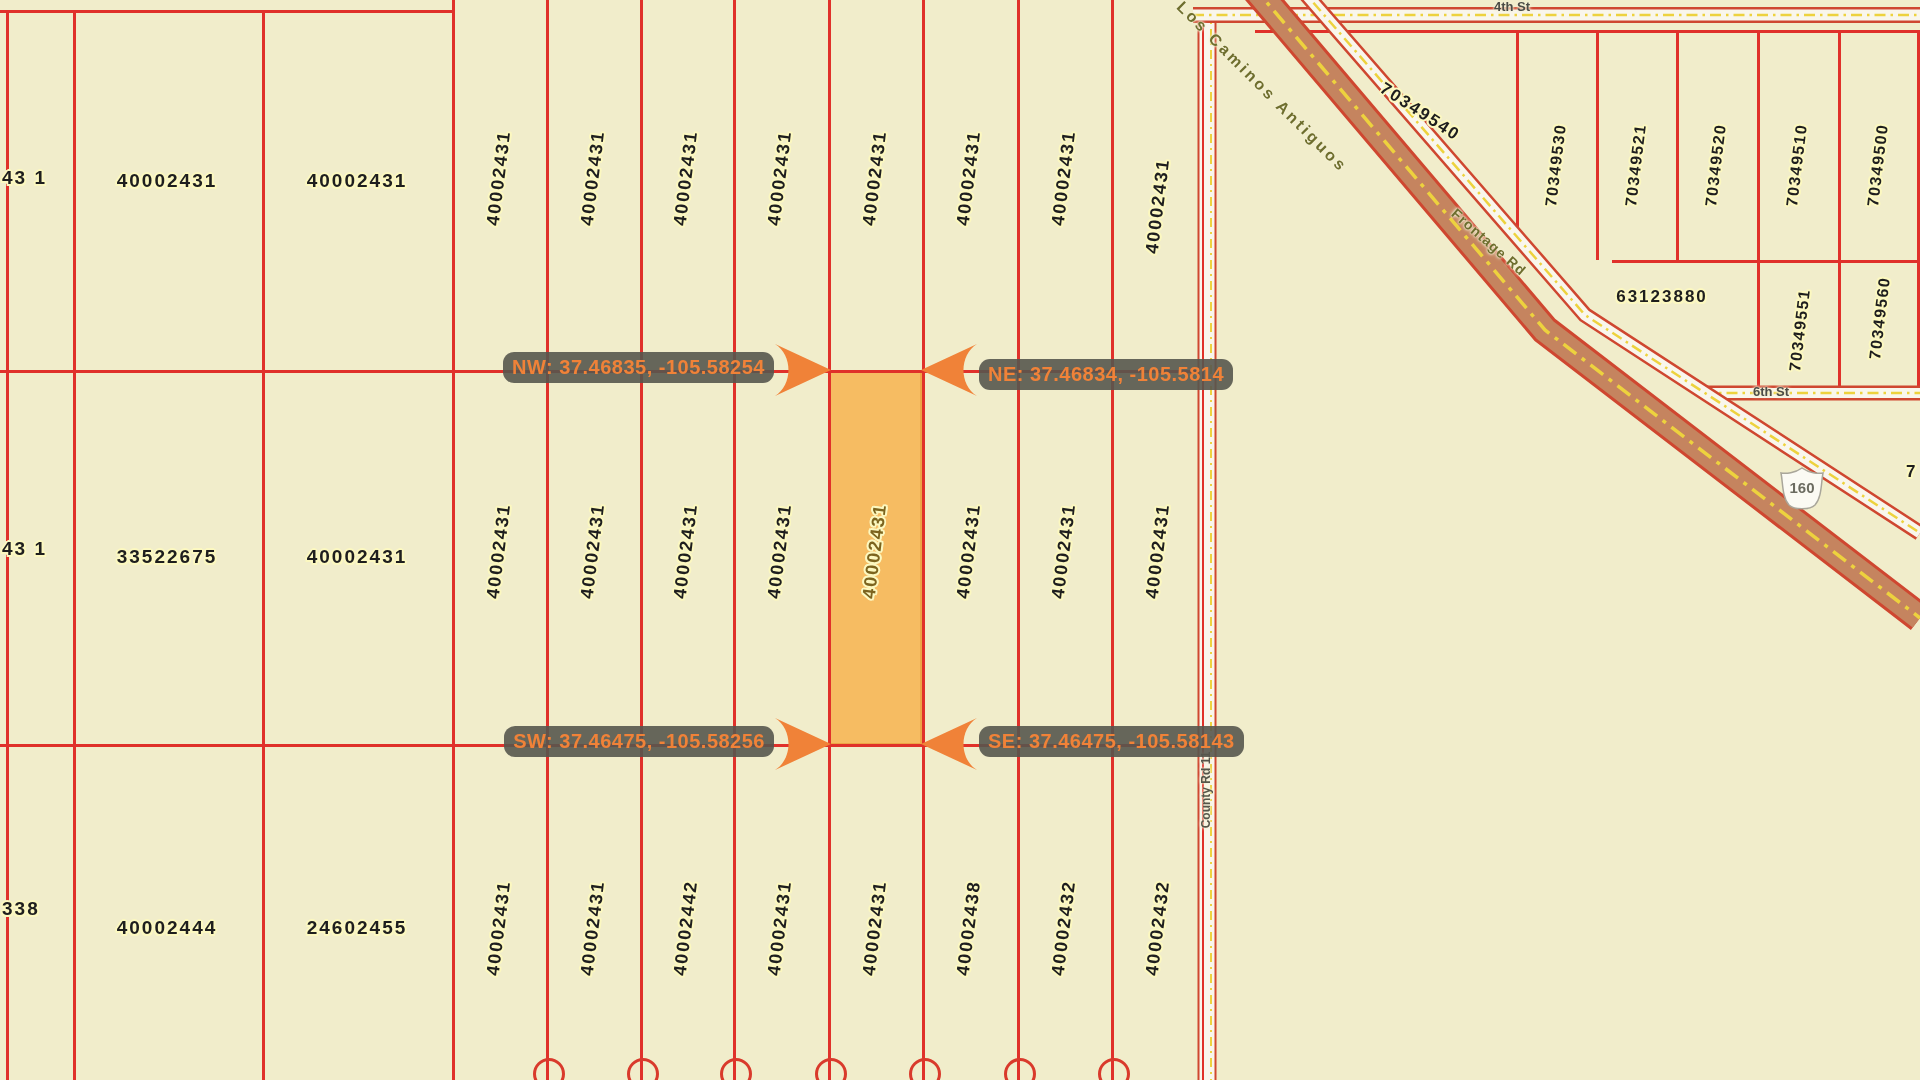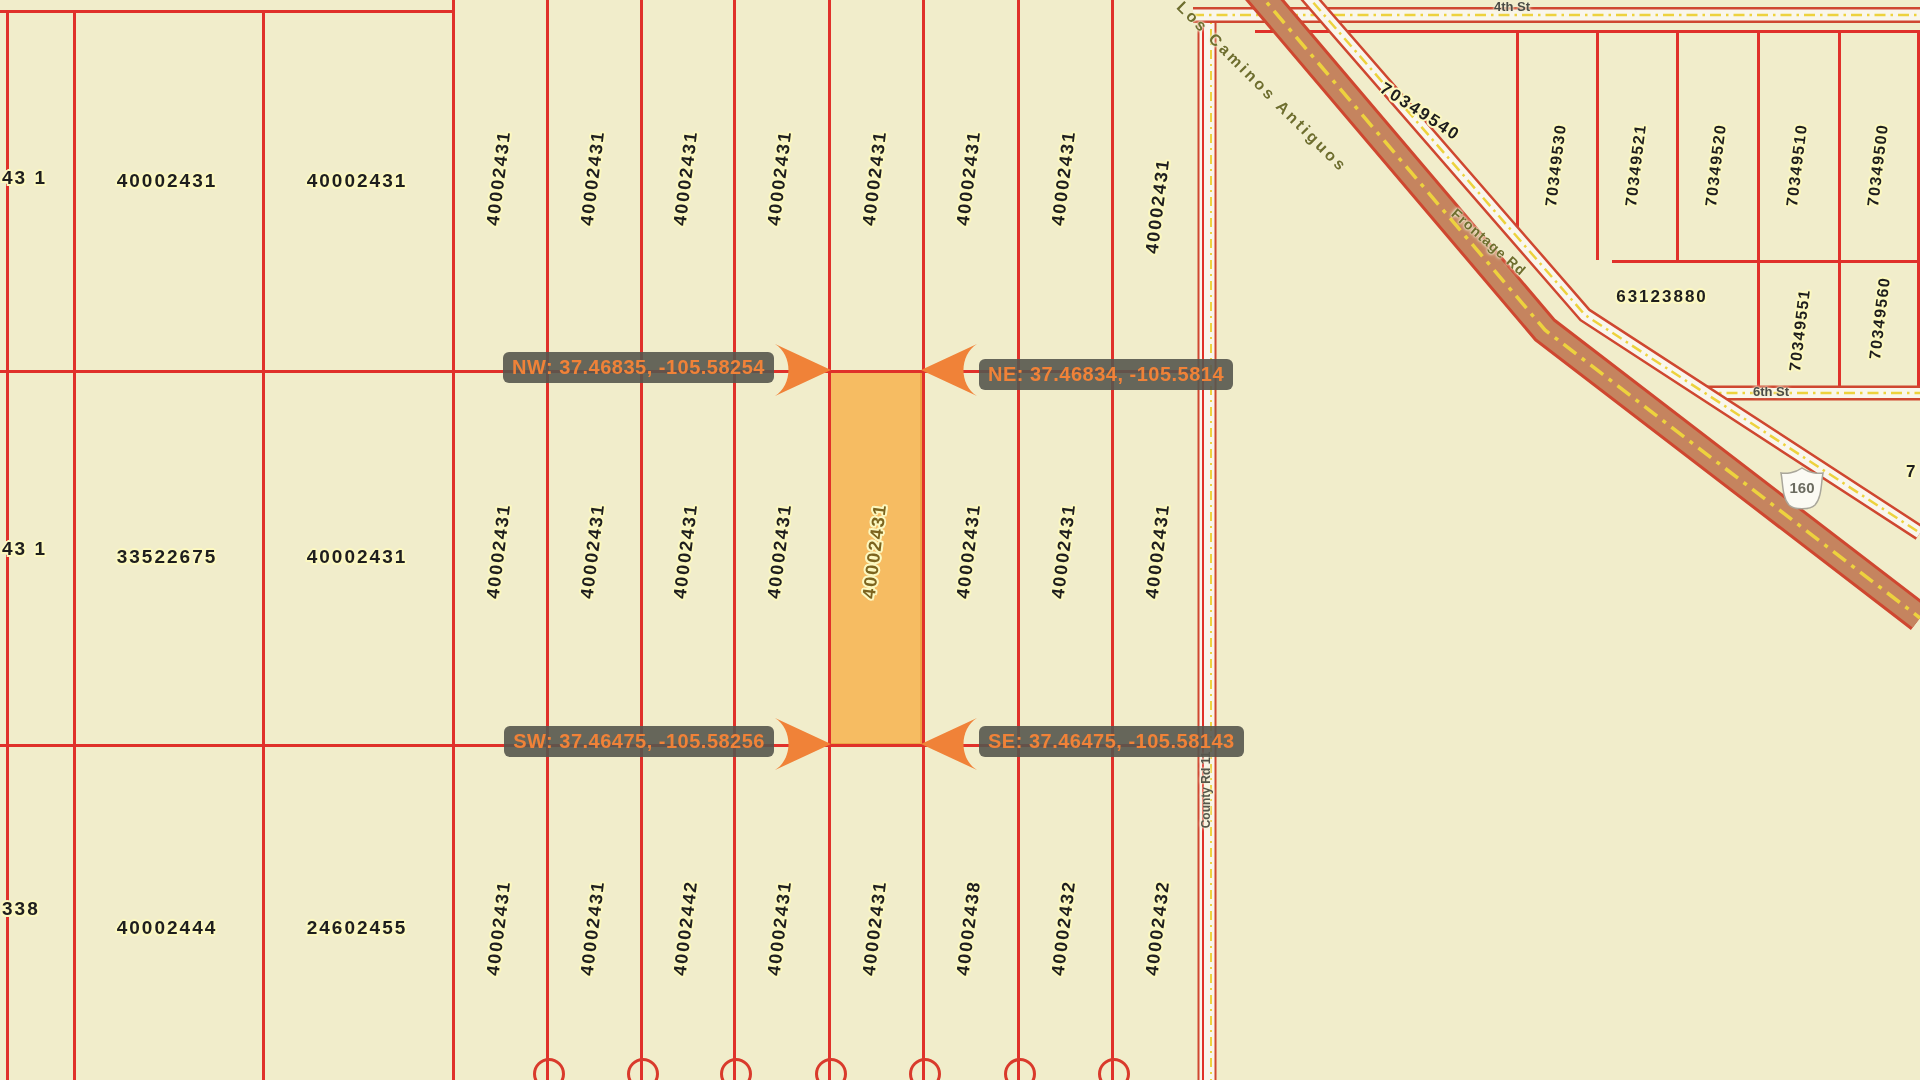--- a/index.html
+++ b/index.html
@@ -38,21 +38,21 @@
   .street{
     position:absolute;color:#4c4c46;font-weight:bold;font-size:13px;white-space:nowrap;z-index:5;
     text-shadow:0 0 2px #f4f0d4,0 0 3px #f4f0d4,0 0 4px #f4f0d4;
     transform:translate(-50%,-50%);
   }
   .olive{color:#6e6e2e;}
 
   
   .corner-box{
     position:absolute;background:rgba(86,86,78,0.9);color:#f08238;
-    font-weight:bold;font-size:20px;letter-spacing:0.5px;padding:4px 9px;border-radius:6px;
+    font-weight:bold;font-size:20px;letter-spacing:0.5px;padding:4px 9px;border-radius:11px;
     white-space:nowrap;z-index:6;
   }
   .arrow{position:absolute;z-index:6;width:60px;height:56px;}
 
   
   .bump{
     position:absolute;width:26px;height:26px;border-radius:50%;
     border:3px solid #d93a2c;z-index:2;background:transparent;
   }
 

